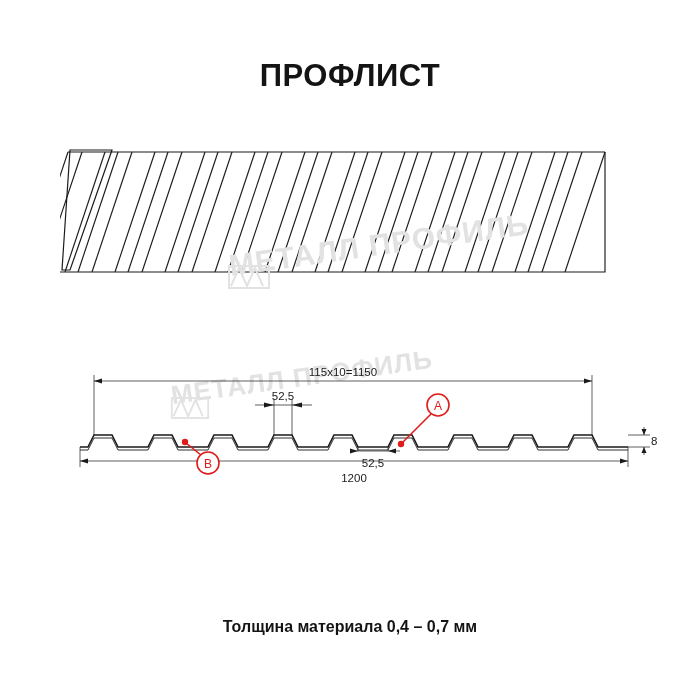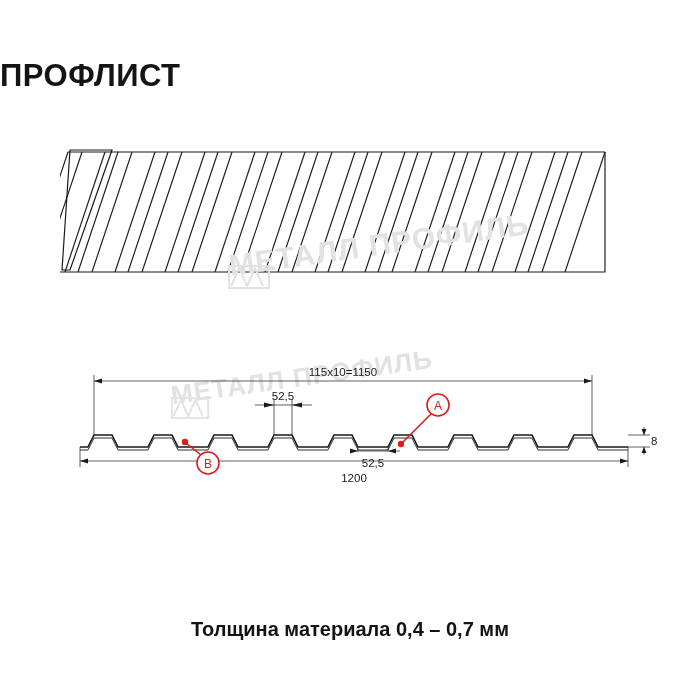--- a/index.html
+++ b/index.html
@@ -18,20 +18,21 @@
   .page {
     position: relative;
     width: 700px;
     height: 700px;
   }
   .title {
     position: absolute;
     top: 58px;
     left: 0;
     width: 700px;
+    text-align: center;
     font-size: 31px;
     font-weight: bold;
     letter-spacing: 0.5px;
     color: #141414;
   }
   .subtitle {
     position: absolute;
     top: 101px;
     left: 0;
     width: 700px;
@@ -39,21 +40,21 @@
     font-size: 15px;
     font-weight: bold;
     color: #141414;
   }
   .footer-note {
     position: absolute;
     top: 618px;
     left: 0;
     width: 700px;
     text-align: center;
-    font-size: 20px;
+    font-size: 16px;
     font-weight: bold;
     color: #141414;
   }
   .iso-svg {
     position: absolute;
     top: 140px;
     left: 60px;
   }
   .section-svg {
     position: absolute;

